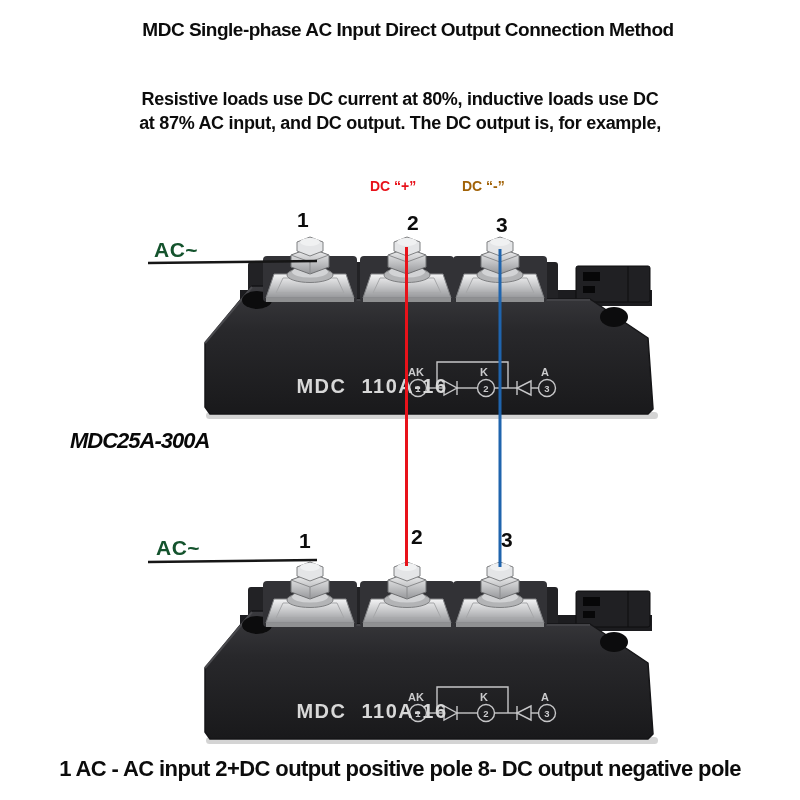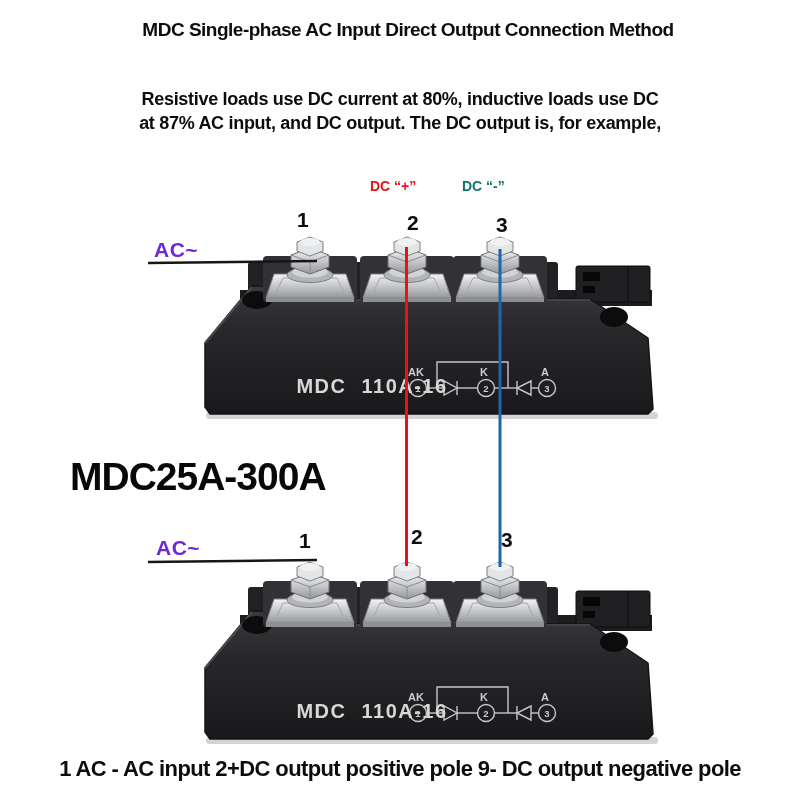--- a/index.html
+++ b/index.html
@@ -5,25 +5,25 @@
   html,body{margin:0;padding:0;background:#ffffff;}
   .stage{position:relative;width:800px;height:800px;background:#ffffff;overflow:hidden;
          font-family:"Liberation Sans",sans-serif;color:#0d0d0d;}
   .art{position:absolute;left:0;top:0;}
   .title{position:absolute;left:16px;right:0;top:19px;text-align:center;
          font-size:19px;font-weight:bold;letter-spacing:-0.5px;color:#0c0c0c;white-space:nowrap;}
   .subtitle{position:absolute;left:0;right:0;top:87px;text-align:center;
             font-size:18px;line-height:24px;font-weight:bold;letter-spacing:-0.3px;color:#0c0c0c;}
   .dc-label{position:absolute;font-size:14px;font-weight:bold;white-space:nowrap;}
   .dc-plus{left:370px;top:178px;color:#e8121a;}
-  .dc-minus{left:462px;top:178px;color:#0f766e;}
+  .dc-minus{left:462px;top:178px;color:#a16207;}
   .tnum{position:absolute;font-size:21px;font-weight:bold;color:#0c0c0c;}
-  .aclab{position:absolute;font-size:21px;font-weight:bold;letter-spacing:0.5px;color:#6d28d9;}
-  .model{position:absolute;left:70px;top:455px;font-size:39px;font-weight:bold;
-         letter-spacing:-1px;color:#080808;white-space:nowrap;}
+  .aclab{position:absolute;font-size:21px;font-weight:bold;letter-spacing:0.5px;color:#14532d;}
+  .model{position:absolute;left:70px;top:428px;font-size:22px;font-weight:bold;
+         letter-spacing:-1px;color:#080808;white-space:nowrap;font-style:italic;}
   .caption{position:absolute;left:0;right:0;top:756px;text-align:center;
            font-size:22px;font-weight:bold;letter-spacing:-0.6px;color:#0c0c0c;white-space:nowrap;}
   text.print{font-family:"Liberation Sans",sans-serif;font-size:20px;font-weight:bold;
              fill:#d8d8d8;letter-spacing:1.5px;word-spacing:8px;}
   text.stag{font-family:"Liberation Sans",sans-serif;font-size:11px;font-weight:bold;fill:#cbcbcd;}
   text.spin{font-family:"Liberation Sans",sans-serif;font-size:9.5px;font-weight:bold;fill:#cbcbcd;}
 </style>
 </head>
 <body>
 
@@ -133,14 +133,14 @@
   <span class="tnum" style="left:407px;top:211px;">2</span>
   <span class="tnum" style="left:496px;top:213px;">3</span>
 
   <span class="aclab" style="left:156px;top:536px;">AC~</span>
   <span class="tnum" style="left:299px;top:529px;">1</span>
   <span class="tnum" style="left:411px;top:525px;">2</span>
   <span class="tnum" style="left:501px;top:528px;">3</span>
 
   <span class="model">MDC25A-300A</span>
 
-  <div class="caption">1 AC - AC input 2+DC output positive pole 9- DC output negative pole</div>
+  <div class="caption">1 AC - AC input 2+DC output positive pole 8- DC output negative pole</div>
 </div>
 
 </body></html>

